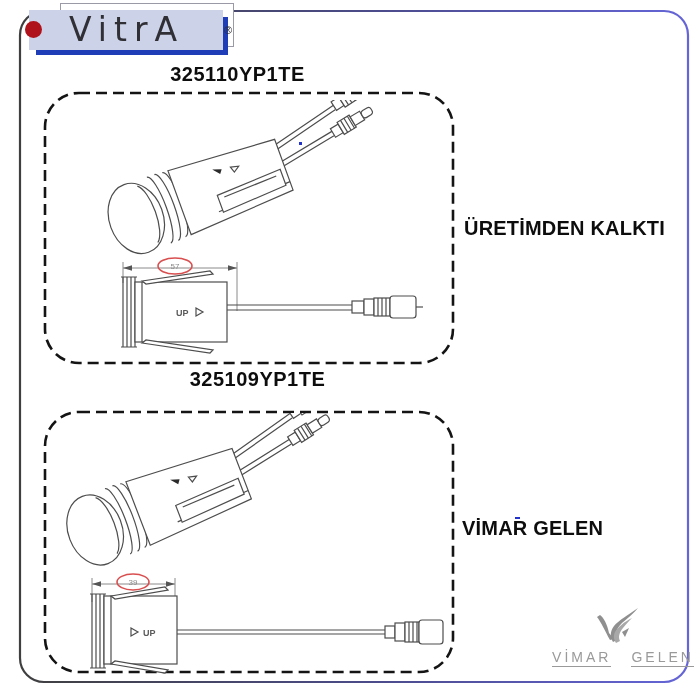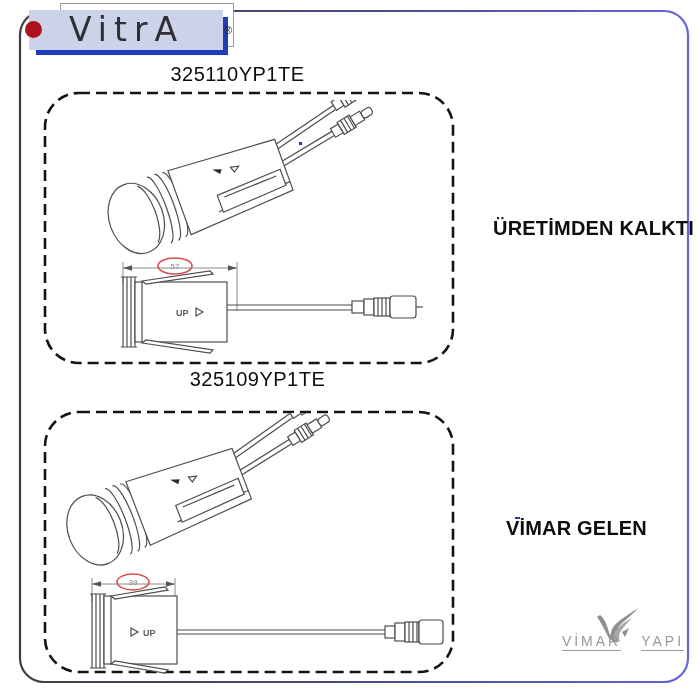--- a/index.html
+++ b/index.html
@@ -10,40 +10,40 @@
   #frame{left:0;top:0;}
   
   .logo-ghost{left:60px;top:3px;width:172px;height:42px;border:1px solid #9a9aa6;background:#fff;}
   .logo-box{left:29px;top:10px;width:194px;height:40px;background:#ccd3e9;
             box-shadow:6px 6px 0 -1px #1e3db6;display:flex;align-items:center;gap:44px;}
   .logo-dot{left:25px;top:21px;width:17px;height:17px;border-radius:50%;background:#b0121c;}
   .vitra-text{margin-left:40px;font-size:33px;letter-spacing:7px;color:#2f2f35;
               font-family:"DejaVu Sans",sans-serif;line-height:40px;}
   .vitra-reg{font-size:11px;vertical-align:14px;letter-spacing:0;margin-left:-4px;color:#2f2f35;}
   
-  .code-title{font-size:20px;font-weight:normal;color:#0d0d0d;text-align:center;letter-spacing:.5px;}
-  .status-label{font-size:20px;font-weight:bold;color:#0d0d0d;text-align:right;letter-spacing:.2px;}
+  .code-title{font-size:20px;font-weight:bold;color:#0d0d0d;text-align:center;letter-spacing:.5px;}
+  .status-label{font-size:20px;font-weight:bold;color:#0d0d0d;text-align:left;letter-spacing:.2px;}
   #title1{left:130px;top:63px;width:215px;}
   #title2{left:150px;top:368px;width:215px;}
   #status1{left:464px;top:217px;width:230px;}
   #status2{left:462px;top:517px;width:185px;}
   
   svg{display:block;}
   .ln{stroke:#4d4d4d;stroke-width:1.2;fill:none;}
   .fw{stroke:#4d4d4d;stroke-width:1.2;fill:#fff;}
   .dim{stroke:#8a8a8a;stroke-width:1;fill:none;}
   .dimtxt{font-size:8px;fill:#8a8a8a;font-family:"Liberation Sans",sans-serif;}
   .uptxt{font-size:9px;font-weight:bold;fill:#5a5a5a;font-family:"Liberation Sans",sans-serif;}
   .redell{stroke:#d94f4f;stroke-width:1.6;fill:none;}
   
   .bdot{background:#2233cc;}
   #art1{left:299px;top:142px;width:3px;height:3px;}
   #art2{left:515px;top:517px;width:5px;height:2px;}
   
-  .vimar-words{left:548px;top:633px;width:150px;display:flex;justify-content:center;gap:20px;}
+  .vimar-words{left:548px;top:649px;width:150px;display:flex;justify-content:center;gap:20px;}
   .vimar-words span{font-size:14px;letter-spacing:3px;color:#9a9a9a;
                     border-bottom:1px solid #9a9a9a;padding-bottom:1px;}
 </style>
 </head>
 <body>
 
 <svg id="frame" class="abs" width="700" height="700">
   <defs>
     <linearGradient id="fgrad" x1="0" y1="0" x2="1" y2="0">
       <stop offset="0" stop-color="#3f3f3f"></stop>
@@ -180,14 +180,14 @@
 <div class="abs bdot" id="art2"></div>
 
 <svg class="abs" style="left:586px;top:606px" width="62" height="44" viewBox="0 0 62 44">
   <path d="M14,9 C18,12 21,18 23,27 L28,33 L24,34 C19,25 15,16 11,11 Z" fill="#8f8f8f"></path>
   <path d="M52,2 C42,9 33,14 28,20 C24,25 24,31 27,36 L31,34 C28,29 30,23 36,17 C42,12 48,7 52,2 Z" fill="#8f8f8f"></path>
   <path d="M46,12 C38,16 32,21 29,26 C27,30 28,34 30,37 L34,35 C32,31 33,27 37,22 C40,18 43,15 46,12 Z" fill="#a8a8a8"></path>
   <path d="M36,26 L43,22 L39,31 Z" fill="#8f8f8f"></path>
 </svg>
 <div class="abs vimar-words">
   <span>VİMAR</span>
-  <span>YAPI</span>
+  <span>GELEN</span>
 </div>
 
 </body></html>

